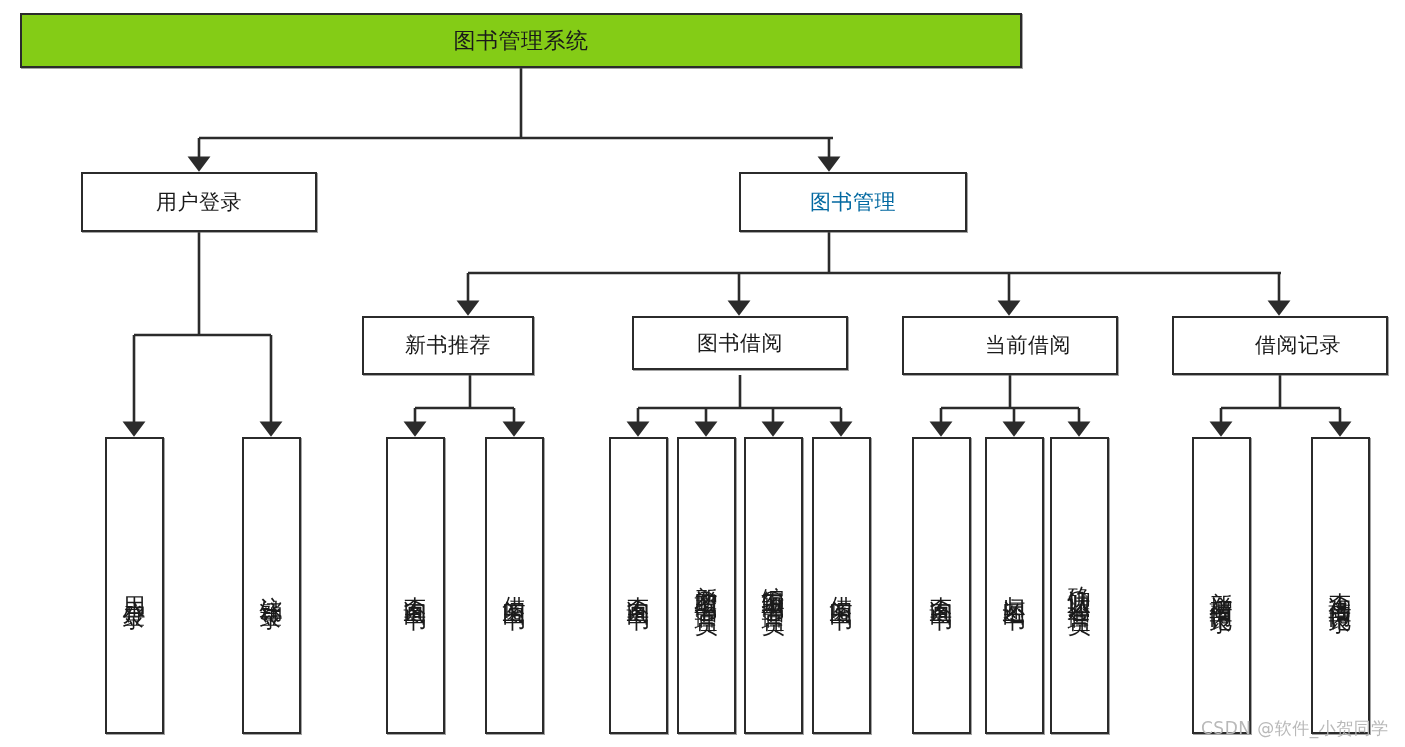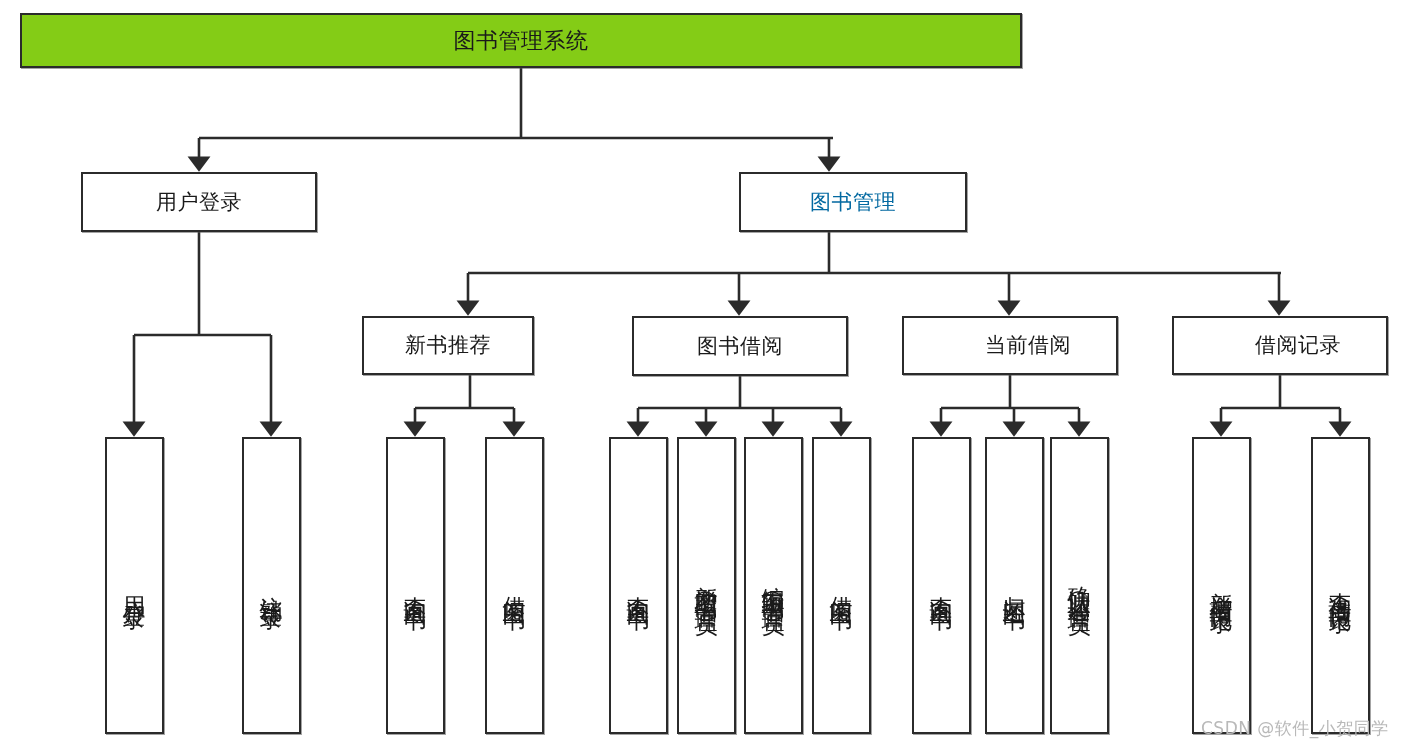--- a/index.html
+++ b/index.html
@@ -150,21 +150,21 @@
   <div class="node horiz" style="left: 81px; top: 172px; width: 236px; height: 60px; border-color: rgb(43, 43, 43); background: rgb(255, 255, 255); color: rgb(26, 26, 26);">
     <span class="label">用户登录</span>
   </div>
   <div class="node horiz" style="left: 711px; top: 172px; width: 228px; height: 60px; border-color: rgb(43, 43, 43); background: rgb(255, 255, 255); color: #0369a1; margin-left: 28px;">
     <span class="label">图书管理</span>
   </div>
 
   <div class="node horiz" style="left: 362px; top: 316px; width: 172px; height: 59px; border-color: rgb(43, 43, 43); background: rgb(255, 255, 255); color: rgb(26, 26, 26);">
     <span class="label">新书推荐</span>
   </div>
-  <div class="node horiz" style="left: 632px; top: 316px; width: 216px; height: 60px; border-color: rgb(43, 43, 43); background: rgb(255, 255, 255); color: rgb(26, 26, 26); justify-content: center;">
+  <div class="node horiz" style="left: 632px; top: 316px; width: 216px; height: 54px; border-color: rgb(43, 43, 43); background: rgb(255, 255, 255); color: rgb(26, 26, 26); justify-content: center;">
     <span class="label">图书借阅</span>
   </div>
   <div class="node horiz" style="left: 902px; top: 316px; width: 216px; height: 59px; border-color: rgb(43, 43, 43); background: rgb(255, 255, 255); color: rgb(26, 26, 26); padding-left: 36px;">
     <span class="label">当前借阅</span>
   </div>
   <div class="node horiz" style="left: 1172px; top: 316px; width: 216px; height: 59px; border-color: rgb(43, 43, 43); background: rgb(255, 255, 255); color: rgb(26, 26, 26); padding-left: 36px;">
     <span class="label">借阅记录</span>
   </div>
 
   <div class="node vert" style="left: 105px; top: 437px; width: 59px; height: 297px; border-color: rgb(43, 43, 43); background: rgb(255, 255, 255); color: rgb(26, 26, 26);">

